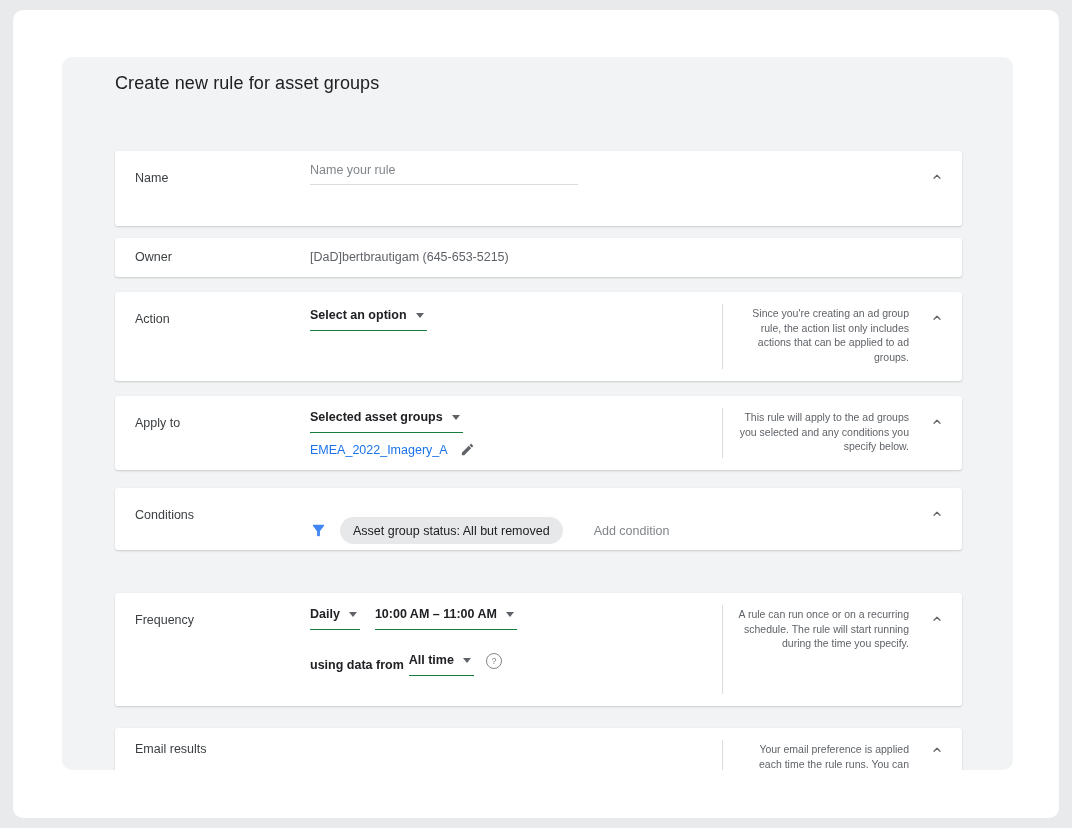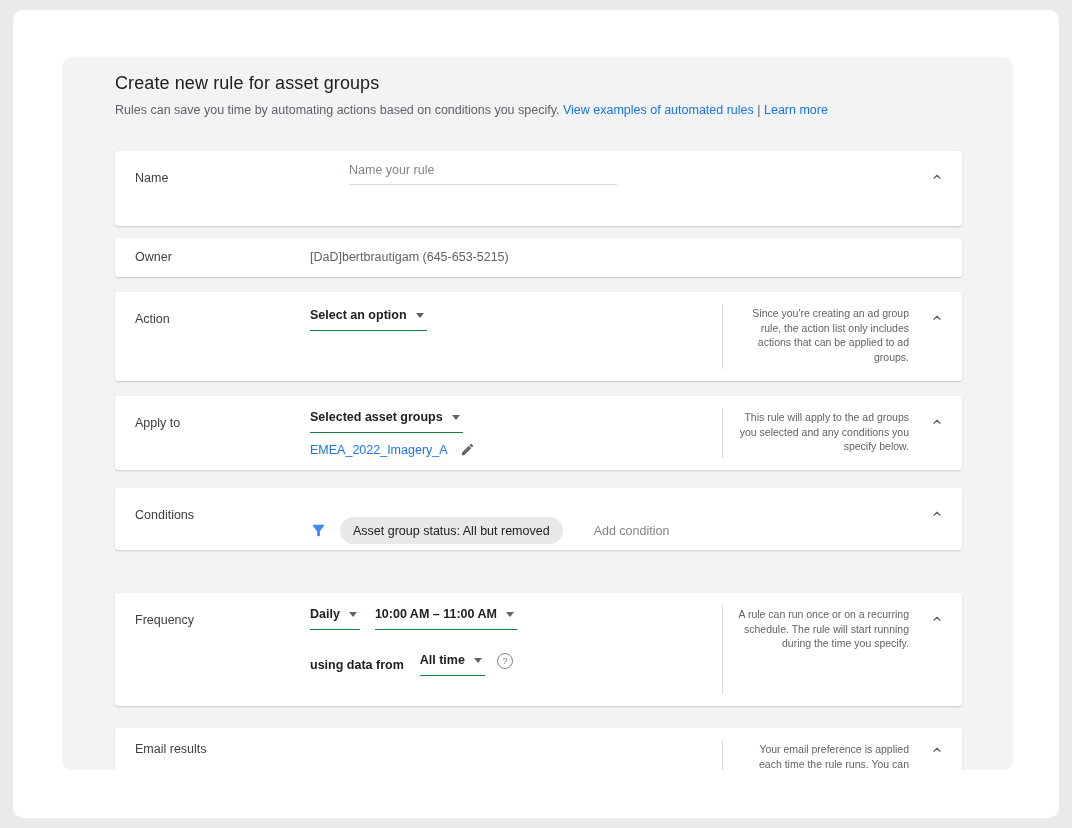--- a/index.html
+++ b/index.html
@@ -47,21 +47,20 @@
   .c-owner .card-label{top:12px;}
   .c-email .card-label{top:14px;}
 
   .content{position:absolute;left:195px;top:0;right:250px;}
 
   .text-input{
     position:absolute;left:0;top:8px;width:266px;
     border:none;border-bottom:1px solid #dadce0;background:transparent;outline:none;
     font-family:"Liberation Sans", sans-serif;font-size:12.5px;color:#0f766e;
     padding:4px 2px 7px 0;
-    margin-left:39px;
   }
   .text-input::placeholder{color:#80868b;}
 
   .owner-value{
     position:absolute;left:195px;top:12px;font-size:12.5px;color:#5f6368;
   }
 
   .dropdown{
     display:inline-flex;align-items:center;cursor:pointer;
     border-bottom:1px solid #15803d;padding:0 3px 8px 0;
@@ -92,21 +91,21 @@
     background:#e6e8ea;border-radius:14px;font-size:12.5px;color:#202124;
     cursor:pointer;white-space:nowrap;
   }
   .add-condition{
     margin-left:31px;font-size:12.5px;color:#80868b;cursor:pointer;white-space:nowrap;text-align:right;
   }
 
   .freq-row1{position:absolute;left:195px;top:14px;display:flex;align-items:flex-start;}
   .freq-gap{width:15px;}
   .freq-row2{position:absolute;left:195px;top:60px;display:flex;align-items:center;}
-  .using-label{font-size:12.5px;font-weight:700;color:#202124;margin-right:16px;}
+  .using-label{font-size:12.5px;font-weight:700;color:#202124;margin-right:5px;}
   .help-circle{
     width:14px;height:14px;border:1.4px solid #80868b;border-radius:50%;
     display:inline-flex;align-items:center;justify-content:center;
     font-size:9px;color:#80868b;margin-left:12px;cursor:pointer;flex:0 0 auto;
     margin-top:-7px;
   }
 
   .help{
     position:absolute;left:607px;top:12px;bottom:12px;width:171px;
     border-left:1px solid #dadce0;padding-left:15px;text-align:right;
@@ -120,21 +119,20 @@
   }
   .c-email .chevron-btn{top:12px;}
 </style>
 </head>
 <body>
 
 <div class="page-card">
   <div class="panel">
 
     <h1 class="page-title">Create new rule for asset groups</h1>
-    <p class="page-subtitle"><span>Rules can save you time by automating actions based on conditions you specify. </span><a class="link">View examples of automated rules</a><span class="sep"> | </span><a class="link">Learn more</a></p>
 
     <section class="card c-name">
       <div class="card-label">Name</div>
       <div class="content">
         <input class="text-input" type="text" placeholder="Name your rule" style="">
       </div>
       <button class="chevron-btn">
         <svg width="12" height="12" viewBox="0 0 24 24">
             <path d="M6 14.5l6-6 6 6" fill="none" stroke="#5f6368" stroke-width="2.4" stroke-linecap="round" stroke-linejoin="round"></path>
           </svg>

